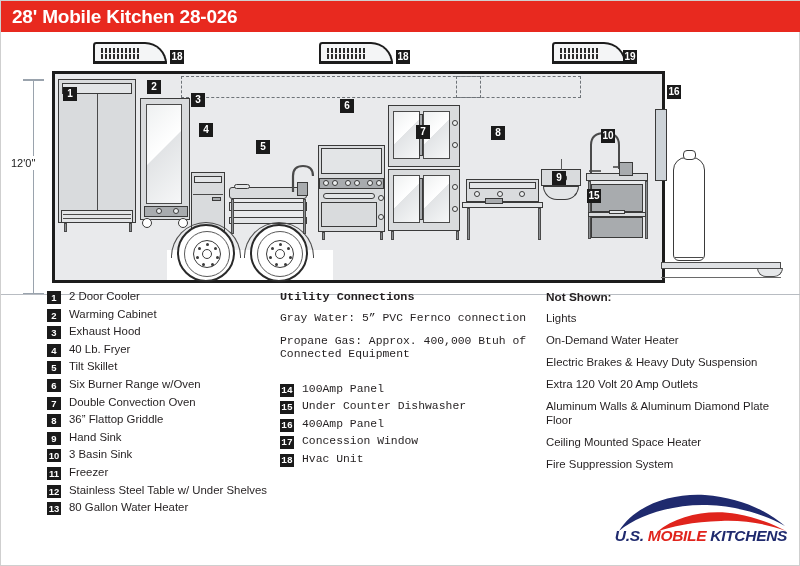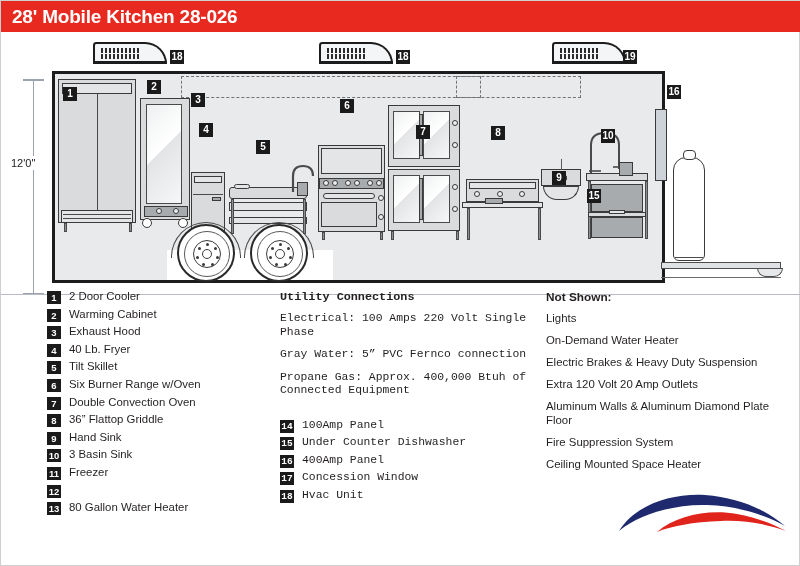--- a/index.html
+++ b/index.html
@@ -514,30 +514,30 @@
       <div class="legend-row">
         <span class="legend-badge">10</span>
         <span class="legend-text">3 Basin Sink</span>
       </div>
       <div class="legend-row">
         <span class="legend-badge">11</span>
         <span class="legend-text">Freezer</span>
       </div>
       <div class="legend-row">
         <span class="legend-badge">12</span>
+        <span class="legend-text">Stainless Steel Table w/ Under Shelves</span>
       </div>
       <div class="legend-row">
         <span class="legend-badge">13</span>
         <span class="legend-text">80 Gallon Water Heater</span>
       </div>
     </div>
 
     <div class="col" id="col-mid">
       <div class="sec-title">Utility Connections</div>
-      <div class="util-item">Electrical: 100 Amps 220 Volt Single Phase</div>
       <div class="util-item">Gray Water: 5” PVC Fernco connection</div>
       <div class="util-item">Propane Gas: Approx. 400,000 Btuh of Connected Equipment</div>
 
       <div style="height:12px;"></div>
 
       <div class="legend-row">
         <span class="legend-badge">14</span>
         <span class="legend-text">100Amp Panel</span>
       </div>
       <div class="legend-row">
@@ -558,25 +558,28 @@
       </div>
     </div>
 
     <div class="col" id="col-right">
       <div class="sec-title">Not Shown:</div>
       <div class="ns-item">Lights</div>
       <div class="ns-item">On-Demand Water Heater</div>
       <div class="ns-item">Electric Brakes &amp; Heavy Duty Suspension</div>
       <div class="ns-item">Extra 120 Volt 20 Amp Outlets</div>
       <div class="ns-item">Aluminum Walls &amp; Aluminum Diamond Plate Floor</div>
+      <div class="ns-item">Ceiling Mounted Space Heater</div>
       <div class="ns-item">Fire Suppression System</div>
-      <div class="ns-item">Ceiling Mounted Space Heater</div>
     </div>
   </div>
 
   <div id="logo">
     <svg width="176" height="40" viewBox="0 0 176 40">
       <path d="M6 38 C22 12, 58 0, 92 2 C126 5, 152 16, 172 33 C150 21, 124 13, 94 12 C62 11, 26 21, 6 38 Z" fill="#1f2a6e"></path>
       <path d="M44 39 C64 22, 96 16, 124 21 C146 25, 162 32, 173 38 C154 31, 132 27, 108 28 C80 29, 58 33, 44 39 Z" fill="#e0241c"></path>
     </svg>
+    <div id="logo-text">
+      <span class="logo-blue">U.S. </span><span class="logo-red">MOBILE </span><span class="logo-blue">KITCHENS</span>
+    </div>
   </div>
 
 </div>
 
 </body></html>

